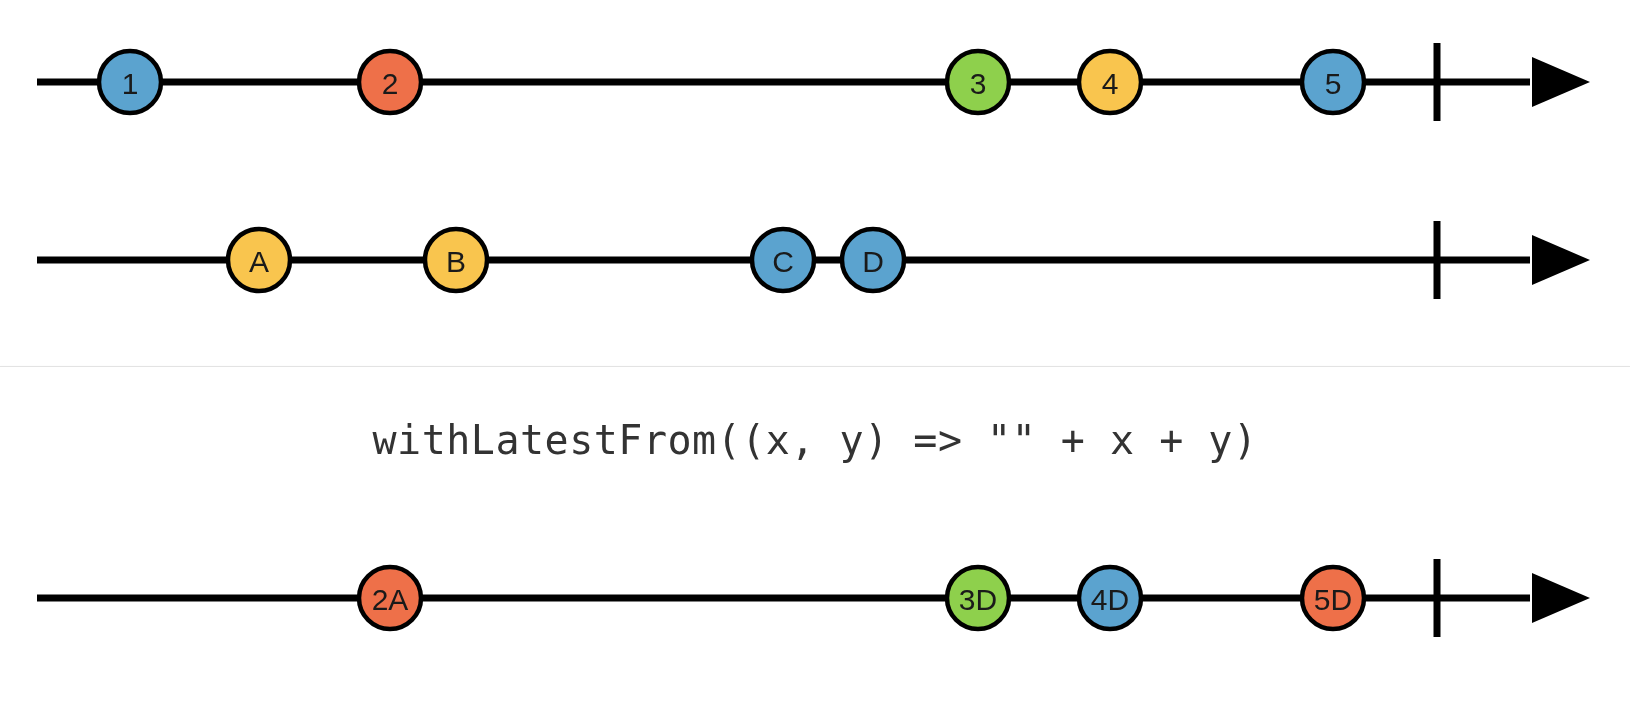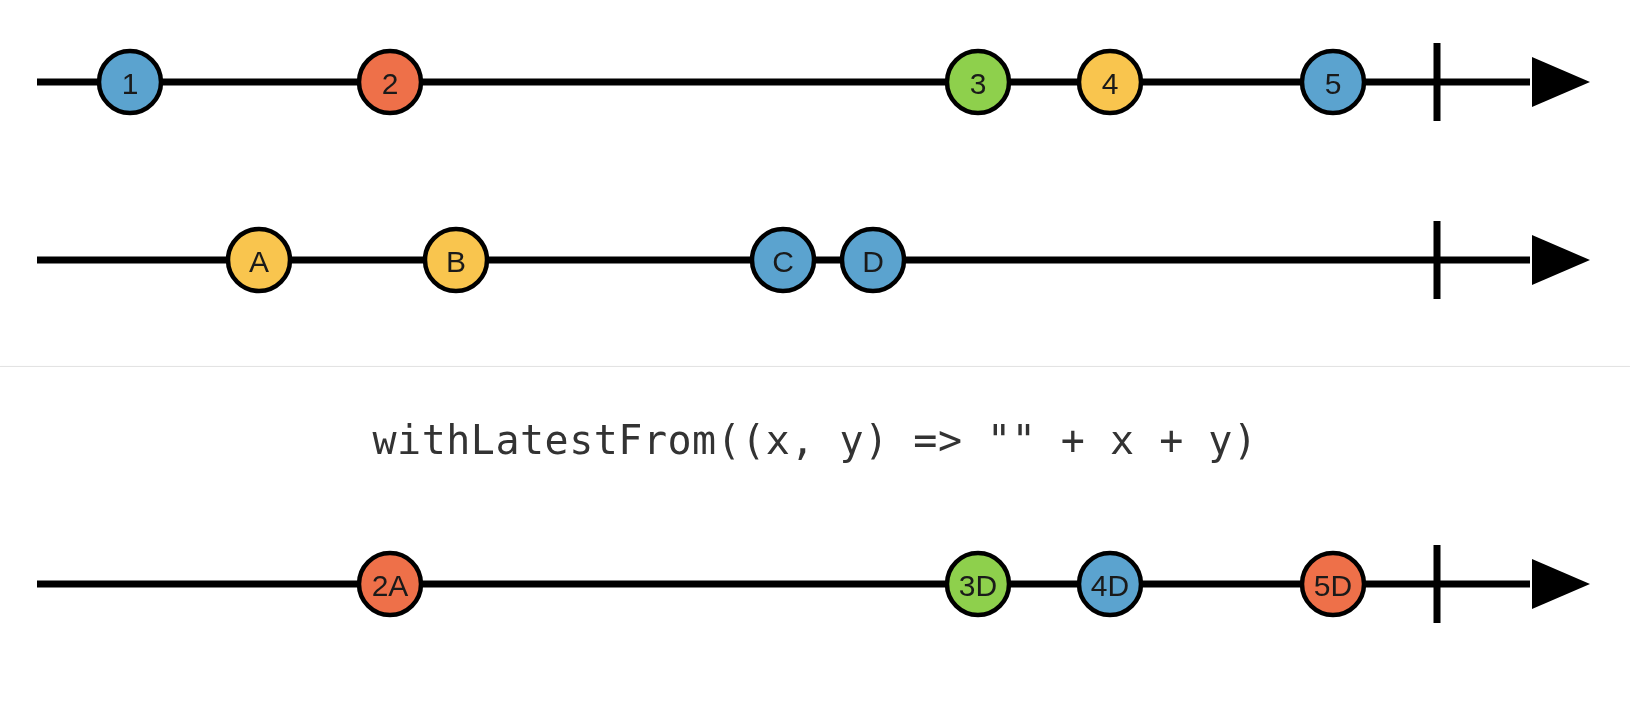--- a/index.html
+++ b/index.html
@@ -160,21 +160,21 @@
           </g>
       </svg>
     </div>
   </div>
 
   <div class="band band-operator">
     <div class="operator-label">withLatestFrom((x, y) =&gt; "" + x + y)</div>
   </div>
 
   <div class="band band-output">
-    <div class="timeline" style="top: 11px;">
+    <div class="timeline" style="top: 25px;">
       <svg viewBox="0 0 1630 120">
         <g>
             <line x1="37" y1="60" x2="1530" y2="60" class="axis-line"></line>
             <path d="M 1532 35 L 1590 60 L 1532 85 Z" class="arrow-head"></path>
             <line x1="1437" y1="21" x2="1437" y2="99" class="complete-tick"></line>
             <g>
               <circle cx="390" cy="60" r="31" fill="#ee7049" class="marble-circle"></circle>
               <text x="390" y="61" class="marble-label" font-size="28">2A</text>
             </g>
             <g>

